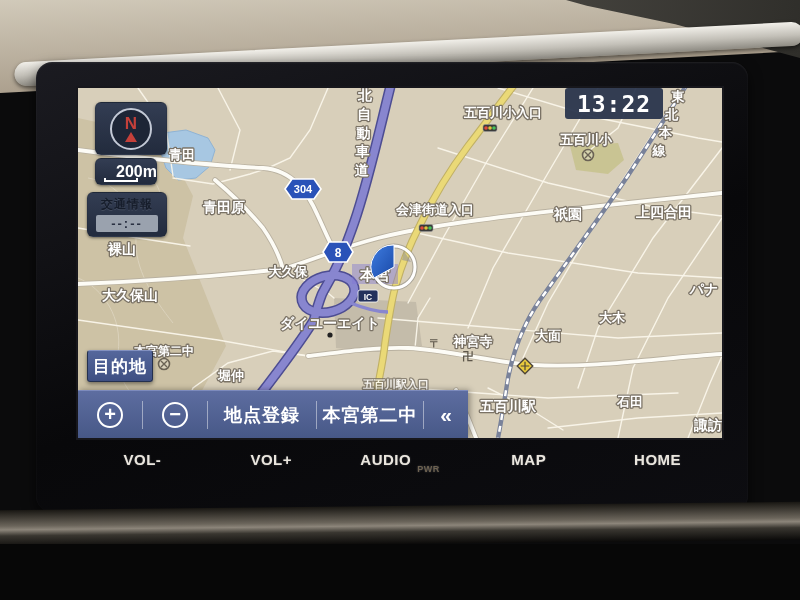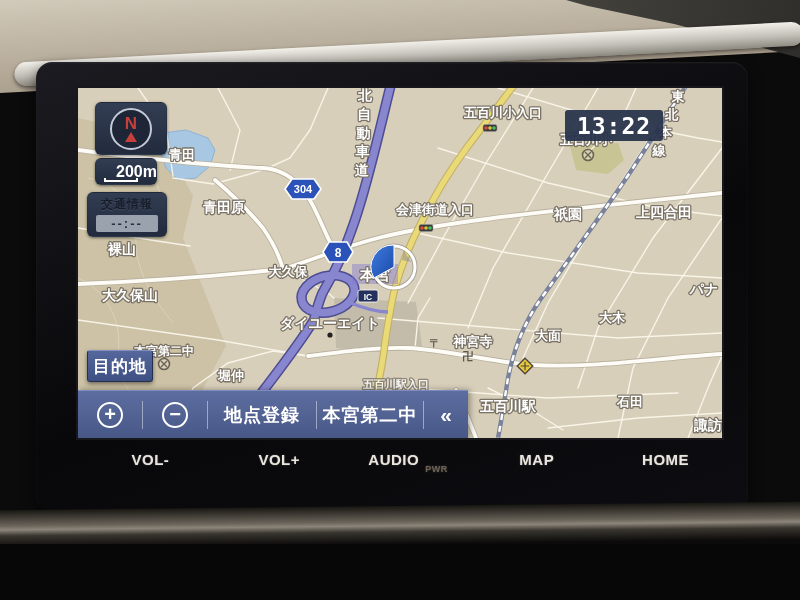--- a/index.html
+++ b/index.html
@@ -56,41 +56,41 @@
     border-bottom:10px solid #c5403a;margin-top:1px;}
   .scalebtn{left:17px;top:70px;width:62px;height:27px;color:#fff;font-weight:bold;font-size:16px;
     display:flex;align-items:center;justify-content:center;position:absolute;padding-left:21px;}
   .scale-bar{position:absolute;left:8px;bottom:2px;width:34px;height:4px;
     border-left:2px solid #fff;border-right:2px solid #fff;border-bottom:2px solid #fff;}
   .vics{left:9px;top:104px;width:80px;height:45px;padding-top:3px;position:absolute;}
   .vics-title{color:#161d2b;font-weight:bold;font-size:12px;text-align:center;letter-spacing:1px;
     text-shadow:0 1px 0 rgba(255,255,255,.10);}
   .vics-box{margin:2px 8px 0 8px;height:17px;background:#9aa2ae;border-radius:2px;color:#2a3143;
     font-weight:bold;font-size:13px;display:flex;align-items:center;justify-content:center;letter-spacing:2px;}
-  .clock{left:487px;top:22px;width:98px;height:31px;background:rgba(38,50,74,.93);border-radius:3px;
+  .clock{left:487px;top:0;width:98px;height:31px;background:rgba(38,50,74,.93);border-radius:3px;
     color:#fff;font-family:"DejaVu Sans Mono",monospace;font-weight:bold;font-size:23px;
     display:flex;align-items:center;justify-content:center;letter-spacing:1px;position:absolute;}
   .destbtn{left:9px;top:262px;width:66px;height:32px;background:linear-gradient(#55679c,#3e4f82);
     border:1px solid #24304f;border-top-color:#8391c0;border-radius:3px;color:#fff;font-weight:bold;
     font-size:17px;display:flex;align-items:center;justify-content:center;position:absolute;
     box-shadow:0 2px 4px rgba(0,0,0,.45);letter-spacing:1px;}
   .toolbar{left:0;top:302px;width:390px;height:48px;background:linear-gradient(#5d6da0,#475887);
     border-top:1px solid #7d8bbd;display:flex;align-items:center;position:absolute;
     box-shadow:2px 0 6px rgba(0,0,0,.35);}
   .tb-cell{display:flex;align-items:center;justify-content:center;color:#fff;font-weight:bold;height:100%;}
   .tb-zoom{width:64px;}
   .tb-circ{width:26px;height:26px;border:2px solid #fff;border-radius:50%;display:flex;align-items:center;
     justify-content:center;font-size:20px;font-weight:bold;line-height:1;padding-bottom:2px;}
   .tb-divider{width:1px;height:28px;background:rgba(255,255,255,.45);}
   .tb-reg{width:108px;font-size:18px;letter-spacing:1px;}
   .tb-disp{width:106px;font-size:18px;letter-spacing:1px;}
   .tb-col{width:44px;font-size:21px;}
 
   
-  .hw-row{position:absolute;left:86px;top:446px;width:644px;height:26px;display:flex;z-index:5;}
+  .hw-row{position:absolute;left:78px;top:446px;width:644px;height:26px;display:flex;z-index:5;}
   .hw-btn{flex:1;display:flex;align-items:center;justify-content:center;color:#eae6de;
     font-weight:bold;font-size:15px;letter-spacing:.5px;text-shadow:0 0 2px rgba(255,255,255,.25);}
   .hw-sub{color:#6d6251;font-size:9px;font-weight:bold;margin-left:6px;margin-top:20px;}
 </style>
 </head>
 <body>
 
 <div class="scene">
   <div class="dash-top"></div>
   <div class="dash-corner"></div>

